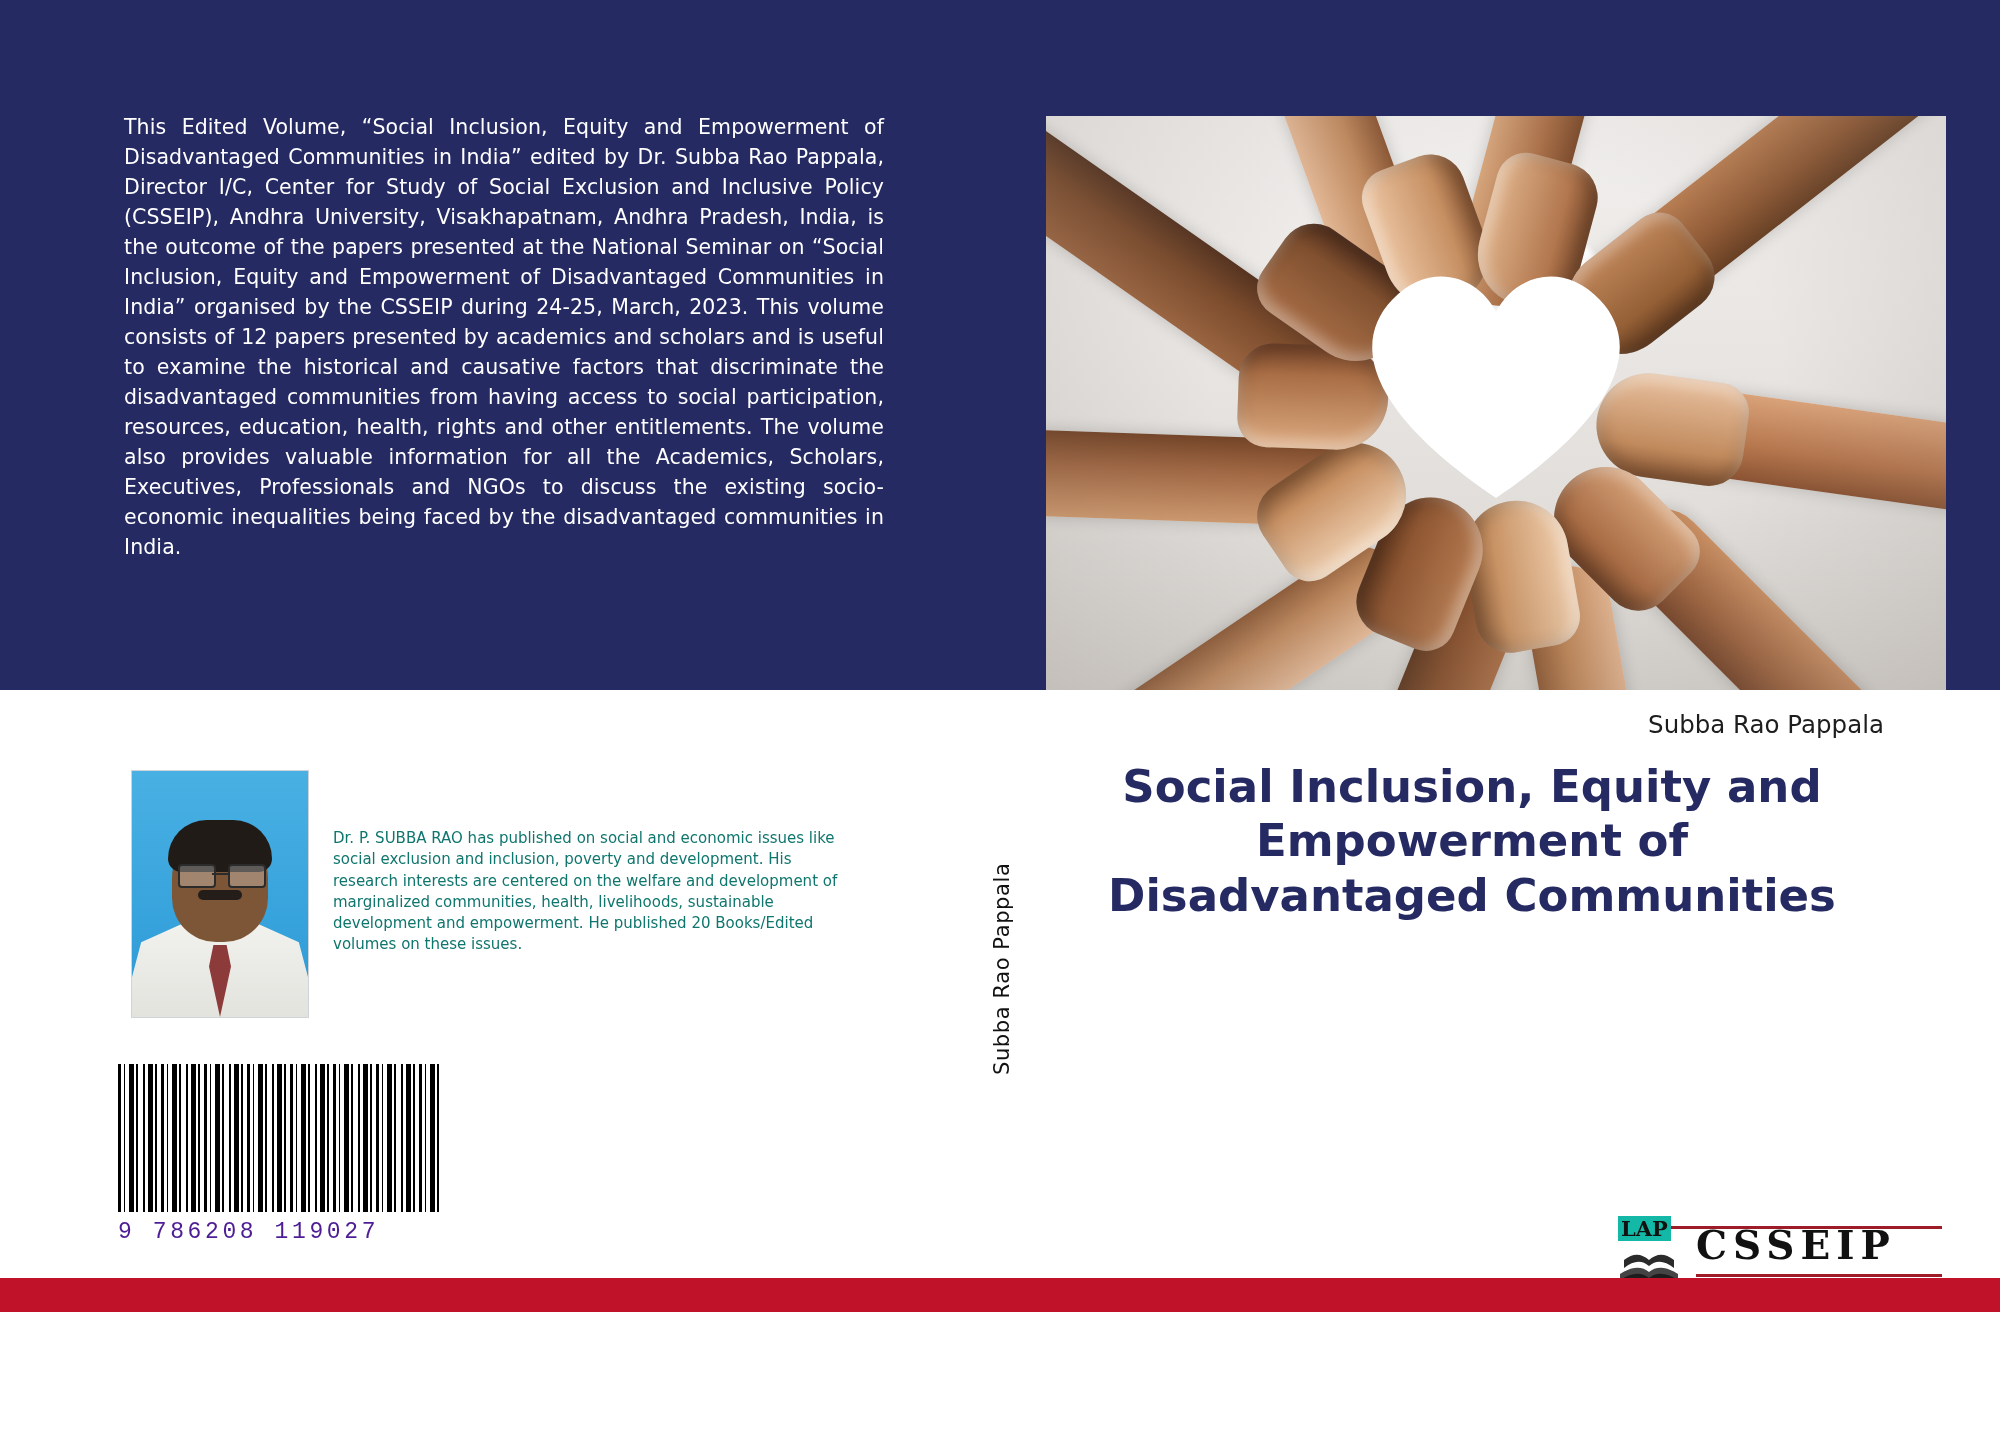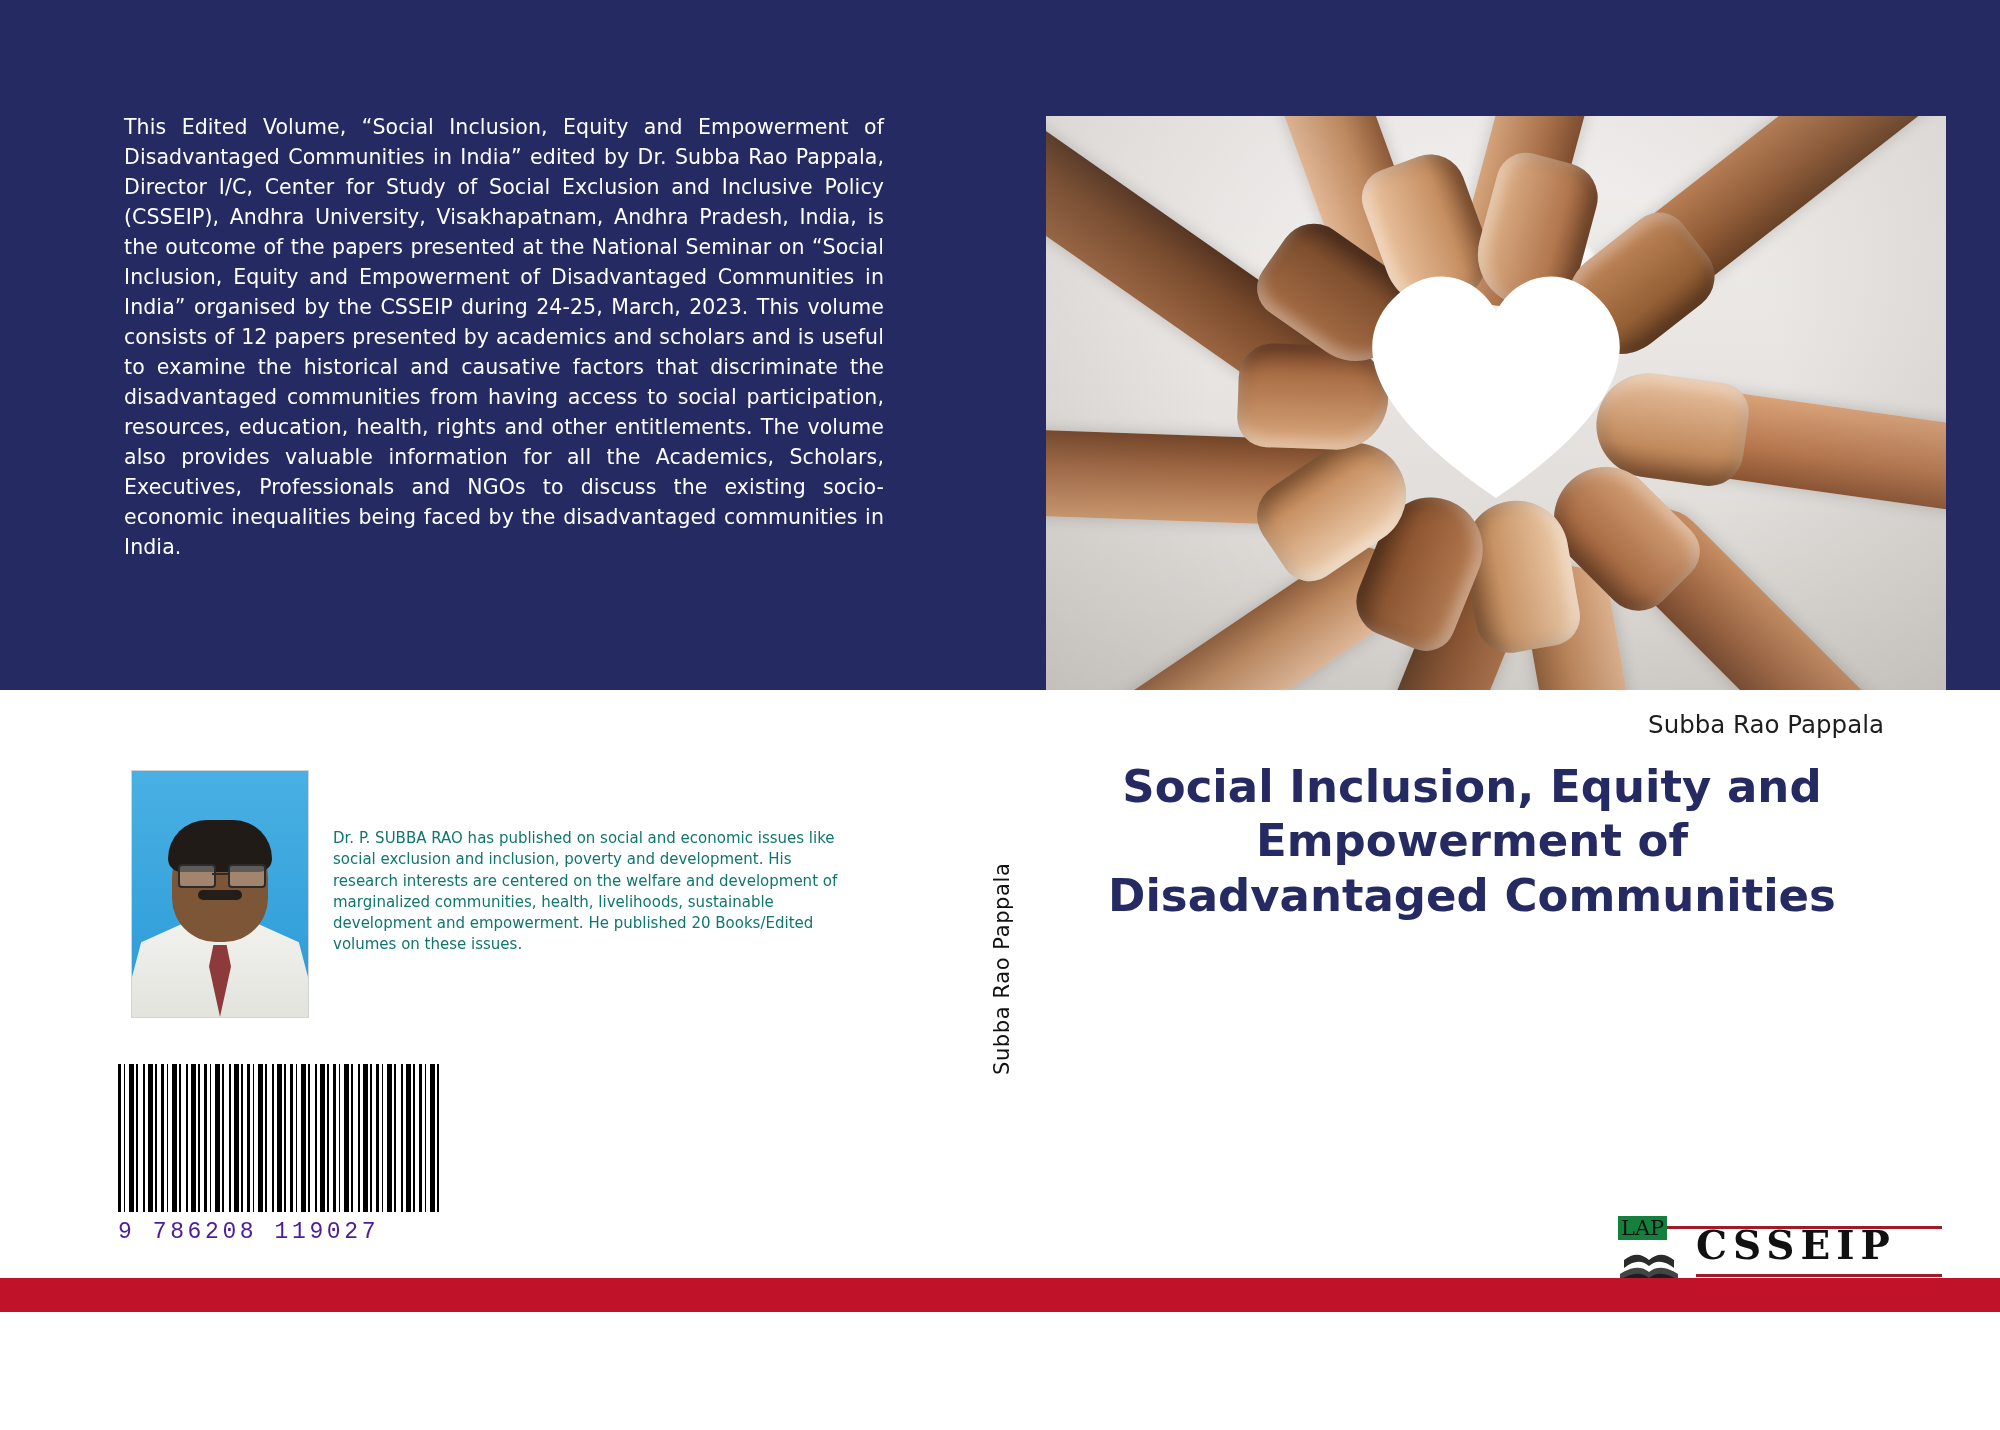--- a/index.html
+++ b/index.html
@@ -301,24 +301,24 @@
     left: 0;
     top: 14px;
     width: 74px;
     height: 66px;
   }
   .logo-lap {
     position: absolute;
     left: 6px;
     top: 0px;
     font-size: 21px;
-    font-weight: normal;
+    font-weight: bold;
     color: #111;
     font-family: "DejaVu Serif", serif;
-    background: #15803d;
+    background: #14b8a6;
     padding: 0 3px;
     z-index: 3;
   }
   .logo-lambert {
     position: absolute;
     left: 84px;
     top: 6px;
     font-size: 39px;
     letter-spacing: 6px;
     font-weight: bold;

